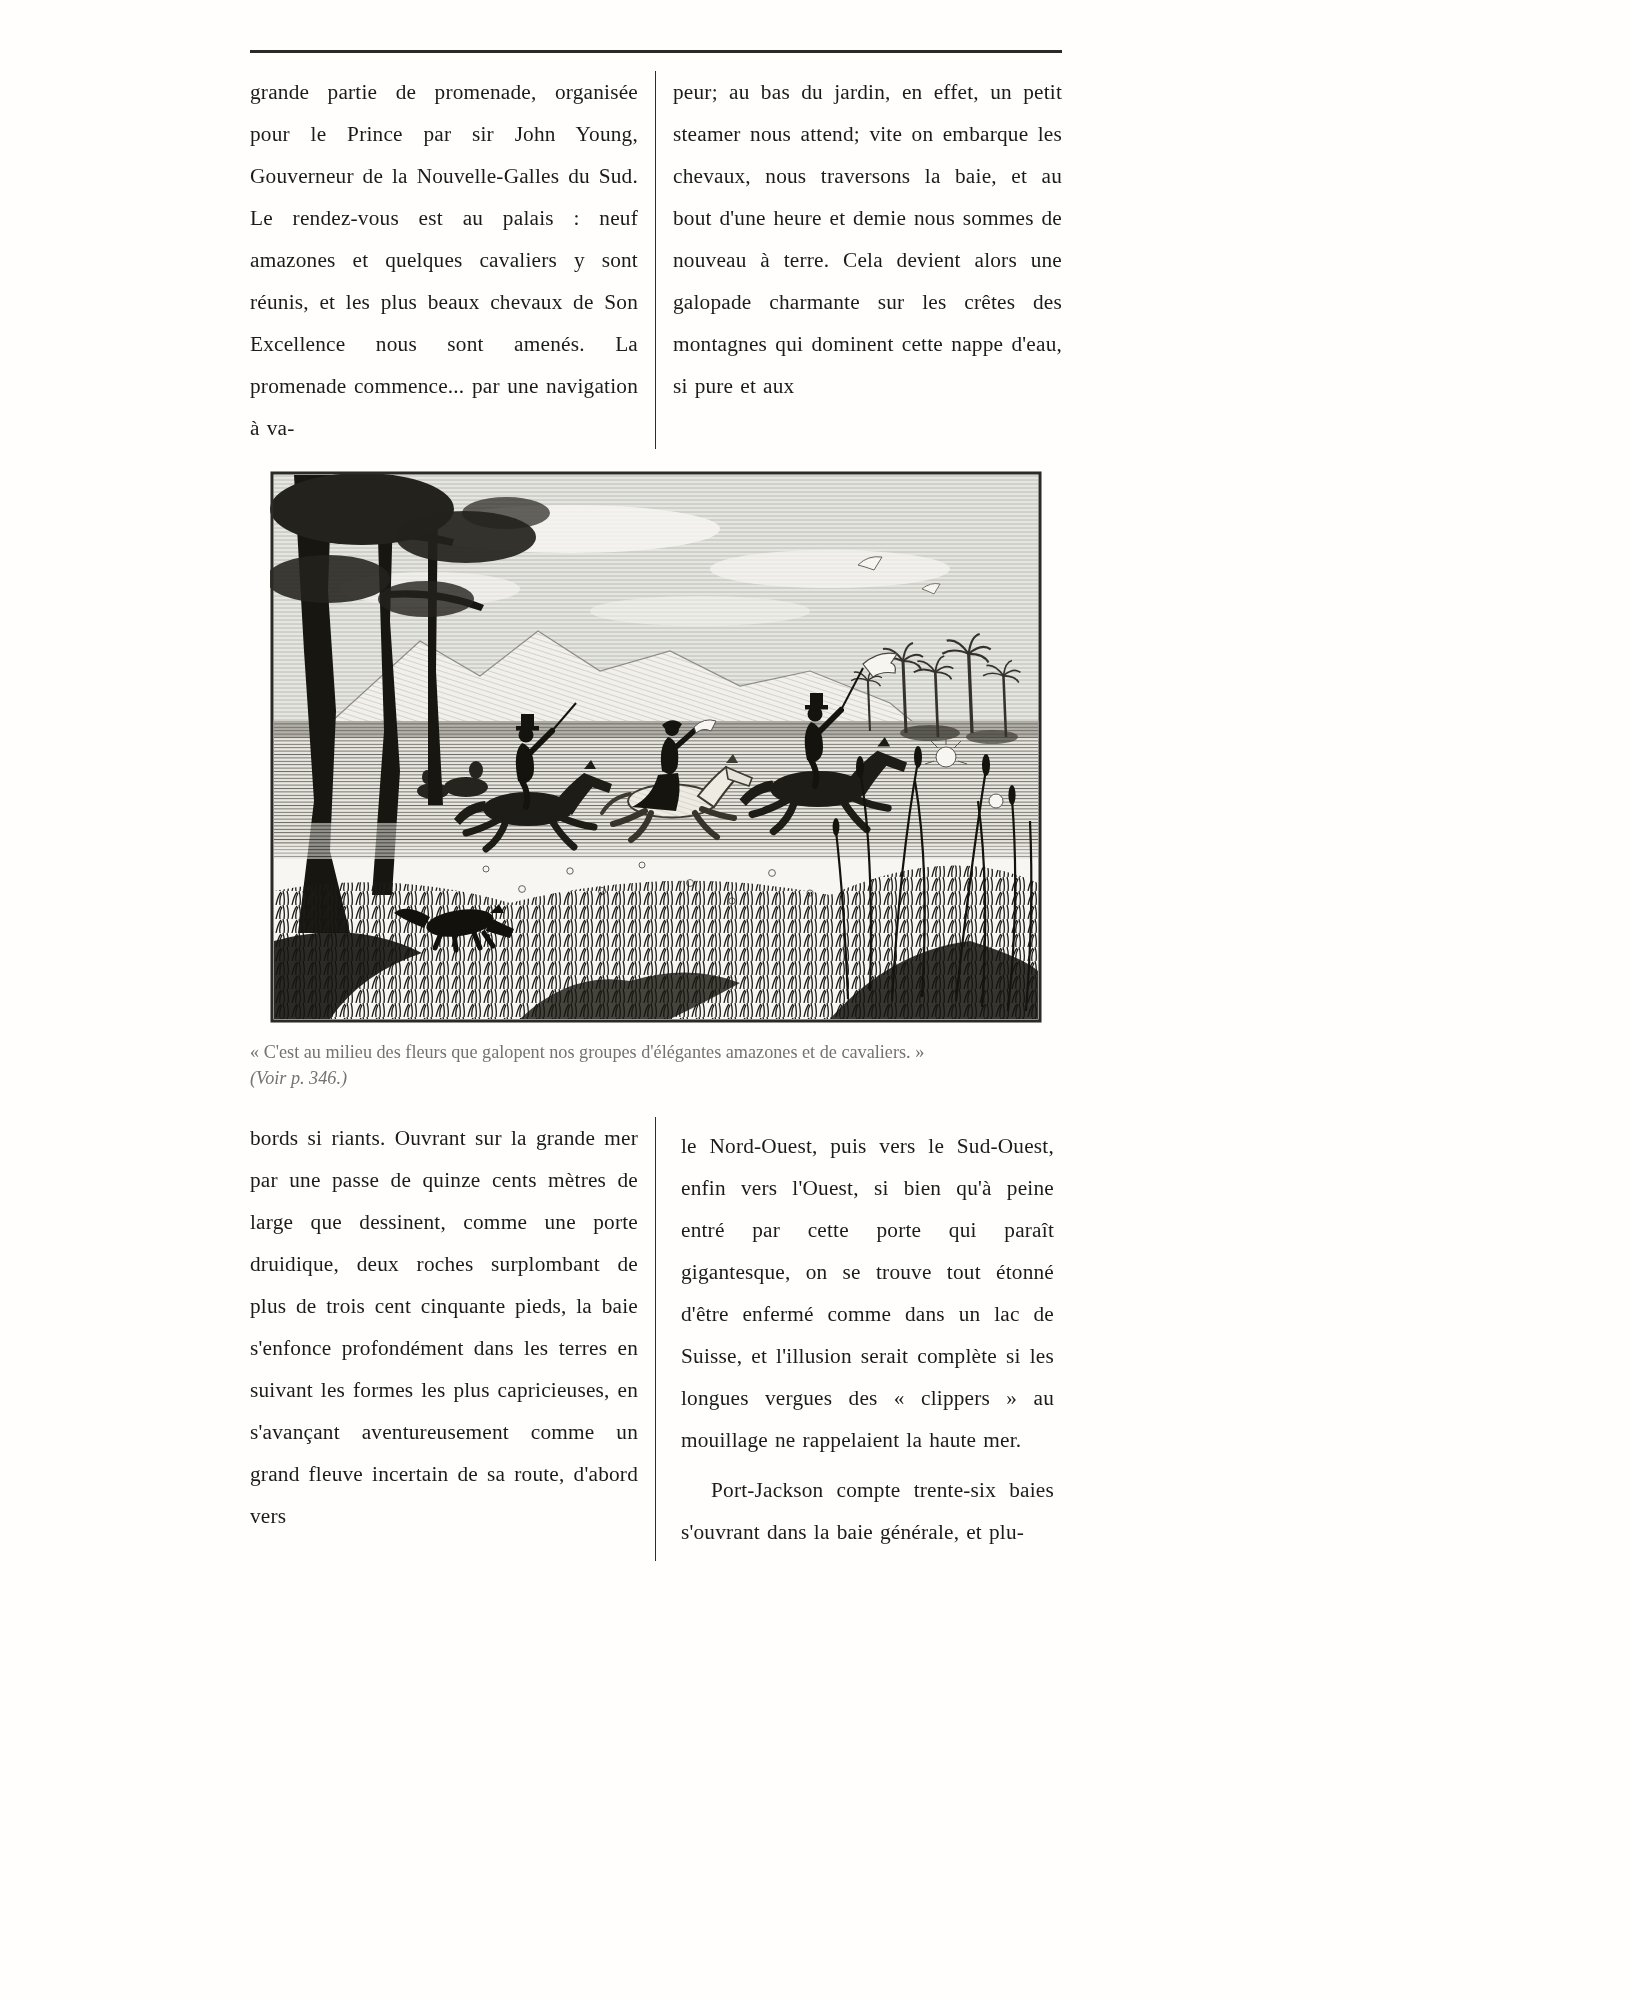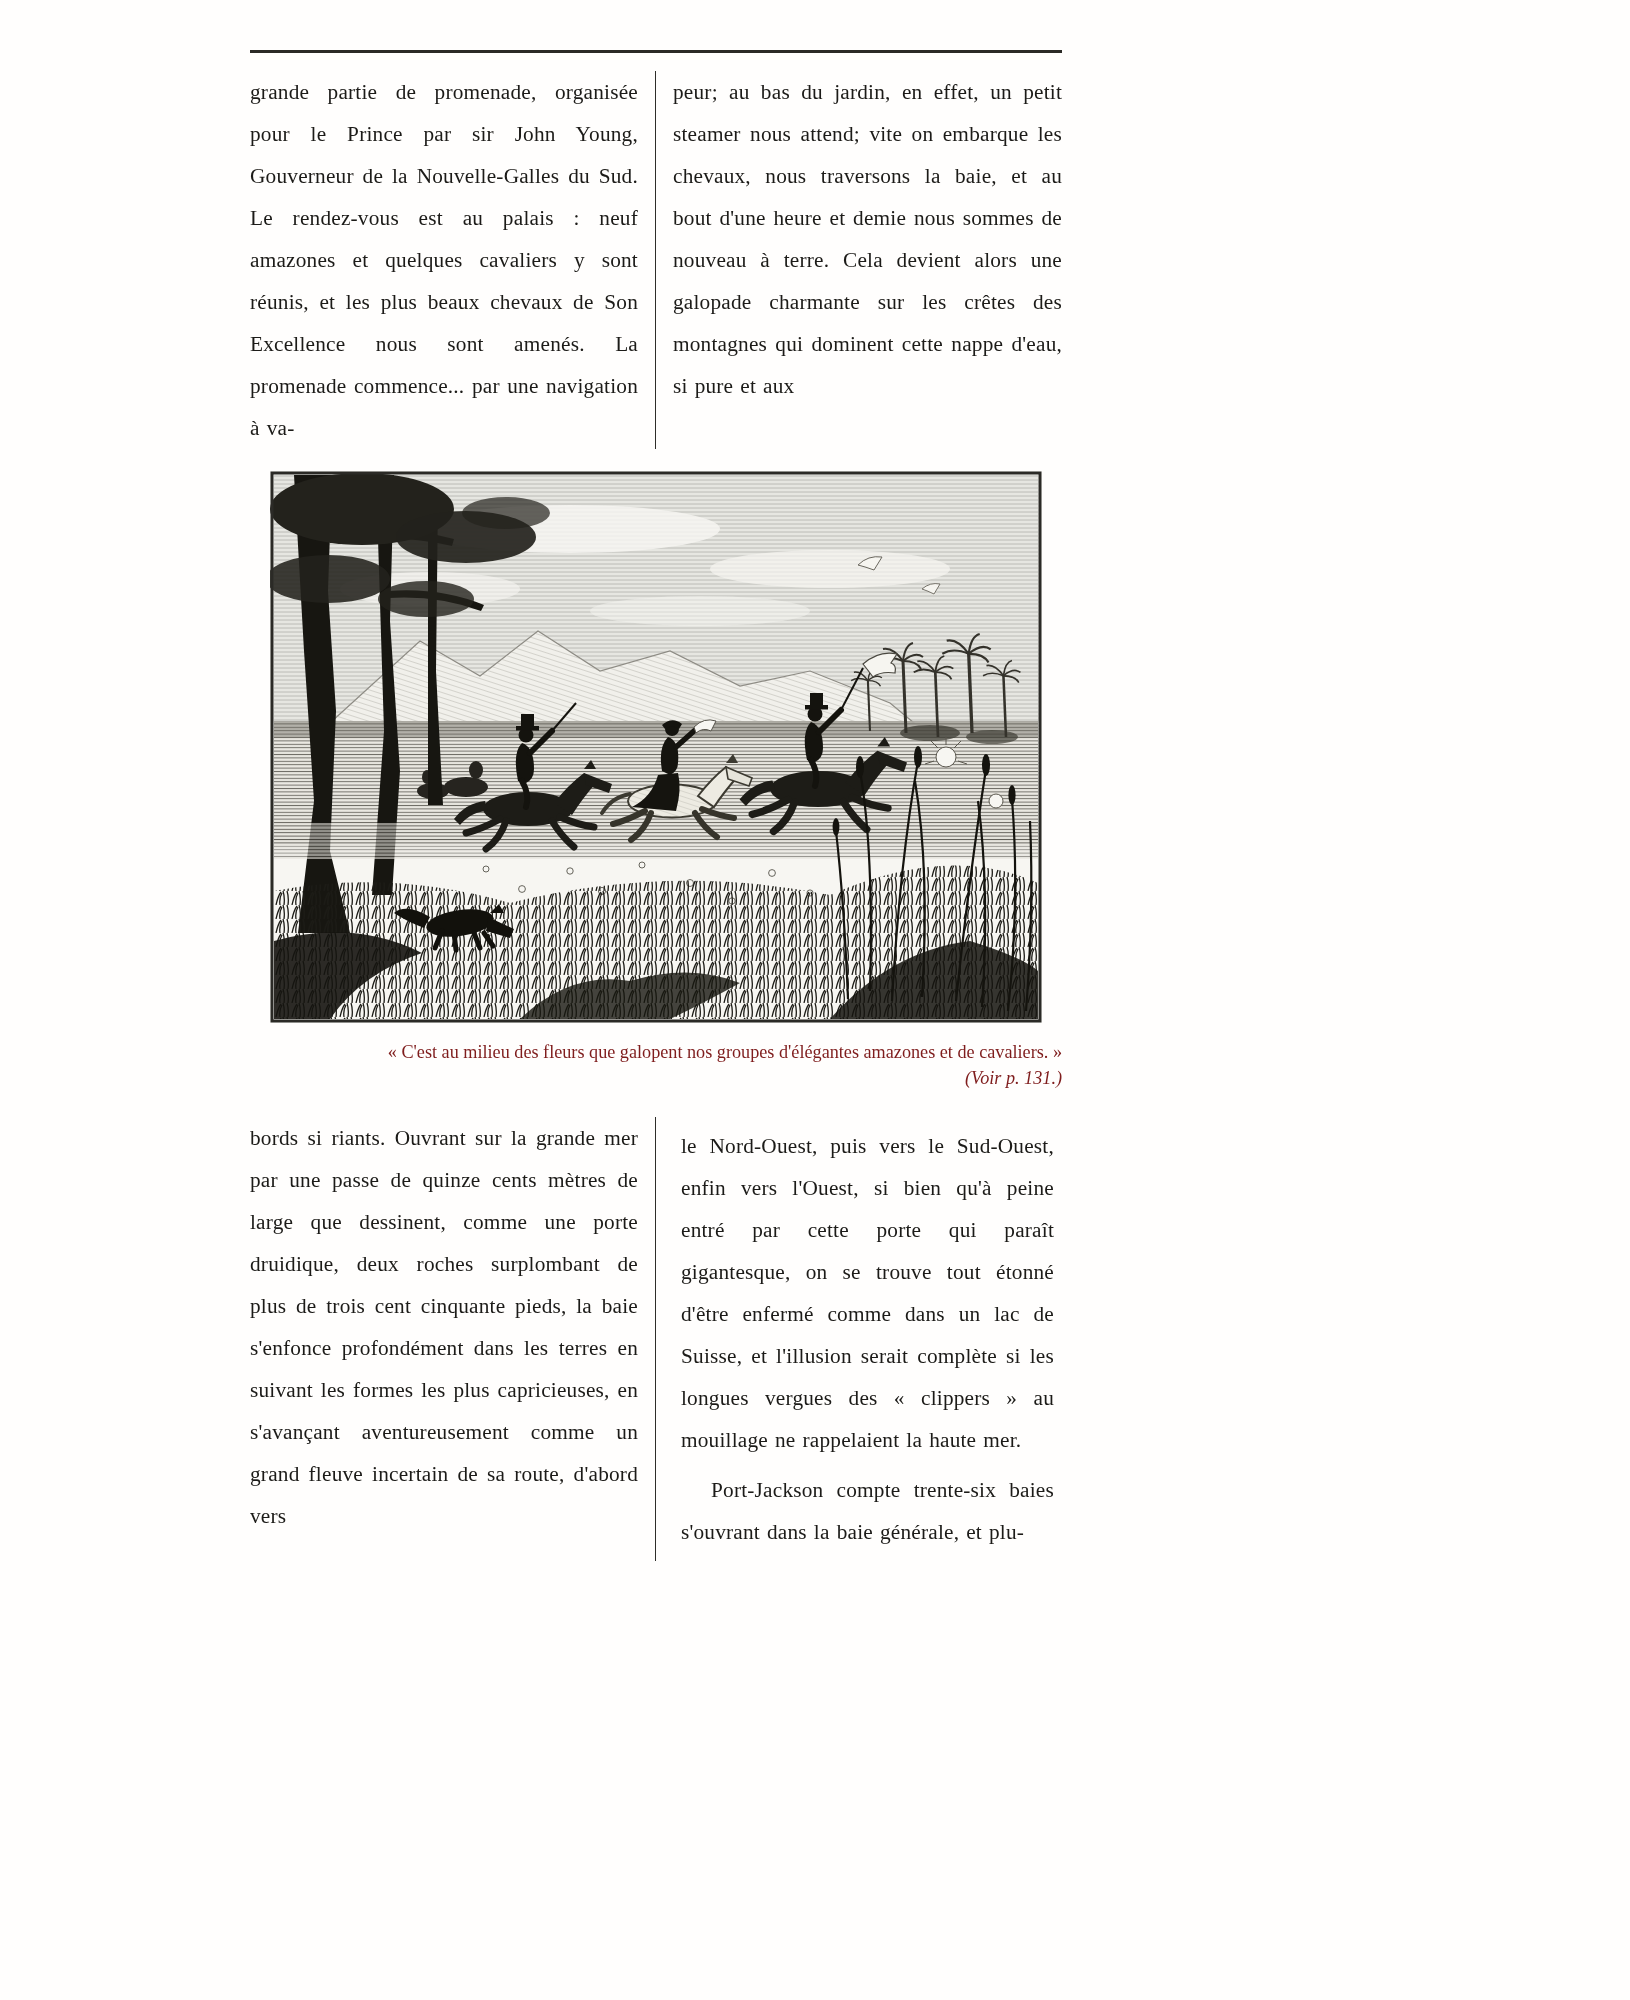--- a/index.html
+++ b/index.html
@@ -69,24 +69,24 @@
     margin: 22px 0 0 0;
     padding: 0;
   }
   .engraving-wrap {
     width: 772px;
     margin: 0 auto;
   }
   .engraving-wrap svg { display: block; }
   figcaption {
     margin-top: 16px;
-    text-align: right;
+    text-align: left;
     font-size: 18.2px;
     line-height: 26px;
-    color: #7f1d1d;
+    color: #737373;
   }
   .caption-ref { font-style: italic; }
 </style>
 </head>
 <body>
 
 <div class="page">
   <div class="content">
 
     <div class="header-rule"></div>
@@ -300,21 +300,21 @@
               <path d="M14,10 L20,25"></path>
               <path d="M24,10 L33,23"></path>
             </g>
           </g>
 
           <rect x="2" y="2" width="768" height="548" fill="none" stroke="#2b2a26" stroke-width="3"></rect>
         </svg>
       </div>
       <figcaption>
         <div class="caption-main">« C'est au milieu des fleurs que galopent nos groupes d'élégantes amazones et de cavaliers. »</div>
-        <div class="caption-ref">(Voir p. 131.)</div>
+        <div class="caption-ref">(Voir p. 346.)</div>
       </figcaption>
     </figure>
 
     <section class="two-col" style="margin-top:26px;">
       <div class="col col-left">bords si riants. Ouvrant sur la grande mer par une passe de quinze cents mètres de large que dessinent, comme une porte druidique, deux roches surplombant de plus de trois cent cinquante pieds, la baie s'enfonce profondément dans les terres en suivant les formes les plus capricieuses, en s'avançant aventureusement comme un grand fleuve incertain de sa route, d'abord vers</div>
       <div class="col col-right">
         <p>le Nord-Ouest, puis vers le Sud-Ouest, enfin vers l'Ouest, si bien qu'à peine entré par cette porte qui paraît gigantesque, on se trouve tout étonné d'être enfermé comme dans un lac de Suisse, et l'illusion serait complète si les longues vergues des « clippers » au mouillage ne rappelaient la haute mer.</p>
         <p class="indent">Port-Jackson compte trente-six baies s'ouvrant dans la baie générale, et plu-</p>
       </div>
     </section>

